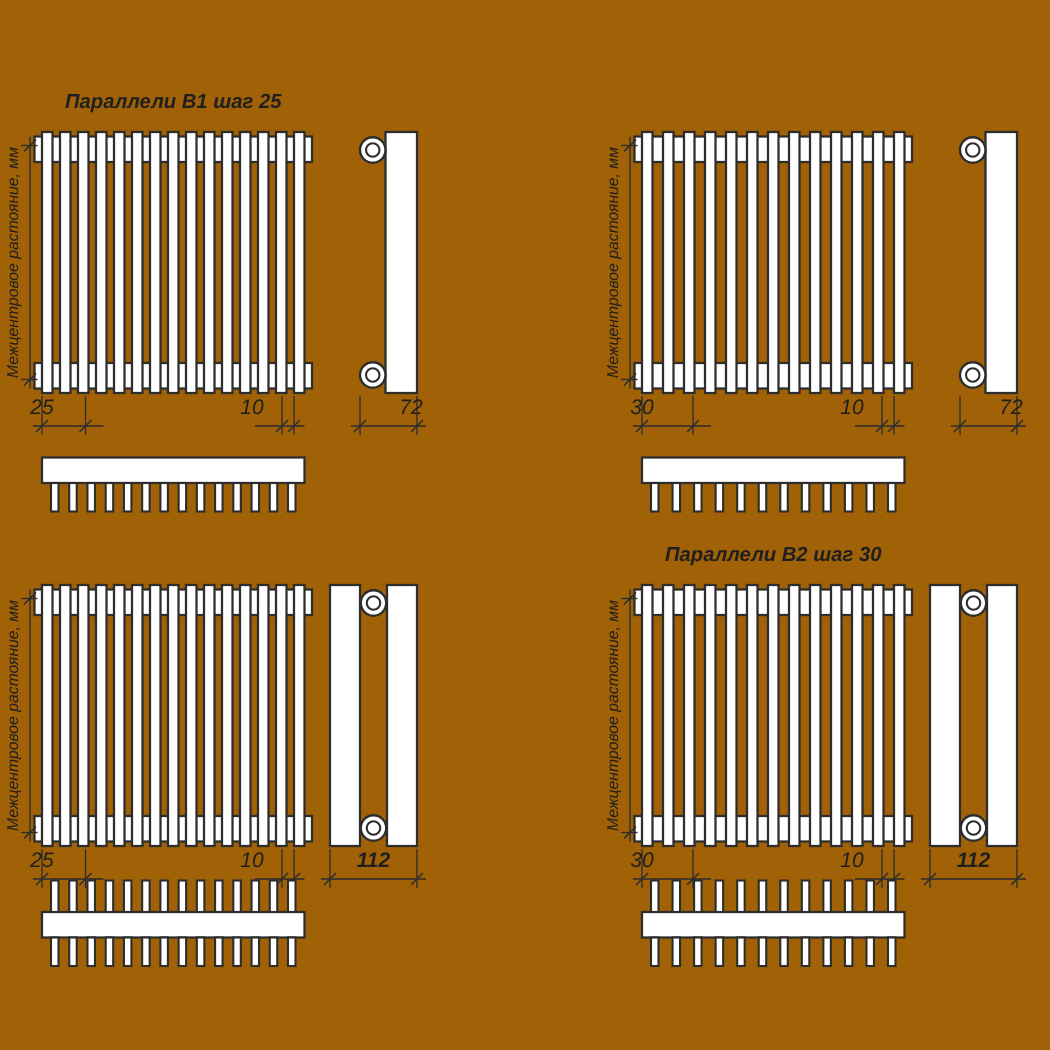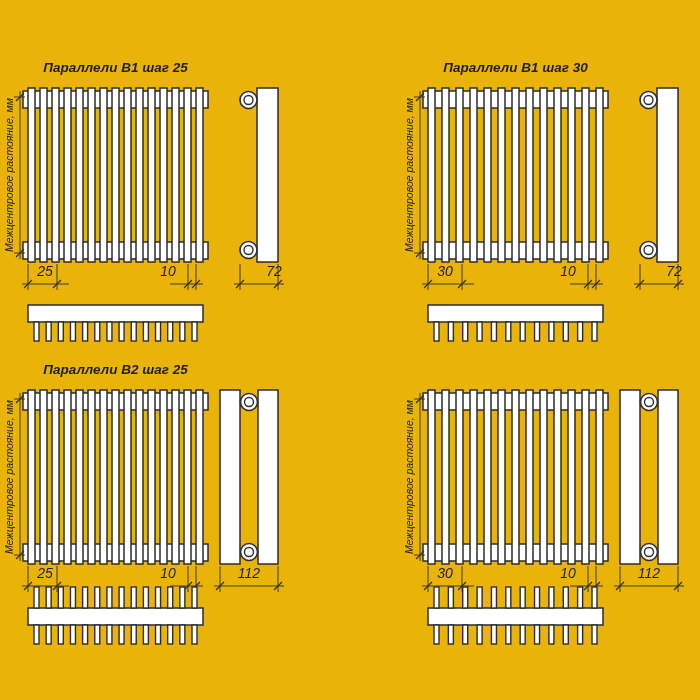--- a/index.html
+++ b/index.html
@@ -1,32 +1,32 @@
 <!DOCTYPE html>
 <html><head>
 <meta charset="utf-8">
 <style>
   html,body{margin:0;padding:0;background:#ffffff;}
-  #canvas{position:relative;width:700px;height:700px;background:#eab308;overflow:hidden;
+  #canvas{position:relative;width:700px;height:700px;background:#a16207;overflow:hidden;
           font-family:"Liberation Sans", sans-serif;color:#1f1f1f;}
   #cad{position:absolute;left:0;top:0;}
   .quad{position:absolute;width:400px;height:302px;}
   .q0{left:0;top:0}
   .q1{left:400px;top:0}
   .q2{left:0;top:302px}
   .q3{left:400px;top:302px}
   .q-title{position:absolute;left:28px;top:60px;width:175px;text-align:center;
            font-size:13.5px;font-style:italic;font-weight:600;white-space:nowrap;}
   .q-vlabel{position:absolute;left:9px;top:175px;transform:translate(-50%,-50%) rotate(-90deg);
             white-space:nowrap;font-size:10.5px;font-style:italic;}
   .dimtxt{position:absolute;top:263px;font-size:14px;font-style:italic;}
-  .q-pitch{left:28px;width:34px;text-align:center;}
+  .q-pitch{left:11px;width:34px;text-align:center;}
   .q-tube{left:152px;width:32px;text-align:center;}
   .q-depth.depth-b1{left:249px;width:50px;text-align:center;}
-  .q-depth.depth-b2{left:219px;width:60px;text-align:center;}
+  .q-depth.depth-b2{left:219px;width:60px;text-align:center;font-weight:bold;}
 </style>
 </head>
 <body>
 
 <div id="canvas">
 
   <svg id="cad" width="700" height="700" viewBox="0 0 700 700">
       <g transform="translate(0,0)">
         <rect x="23" y="91" width="185" height="17" fill="#ffffff" stroke="#2d2d2d" stroke-width="1.5"></rect>
         <rect x="23" y="242" width="185" height="17" fill="#ffffff" stroke="#2d2d2d" stroke-width="1.5"></rect>
@@ -287,35 +287,34 @@
 
   <div class="quad q0">
     <div class="q-title">Параллели В1 шаг 25</div>
     <div class="q-vlabel">Межцентровое растояние, мм</div>
     <div class="dimtxt q-pitch">25</div>
     <div class="dimtxt q-tube">10</div>
     <div class="dimtxt q-depth depth-b1">72</div>
   </div>
 
   <div class="quad q1">
-    <div class="q-title">Параллели В1 шаг 30</div>
     <div class="q-vlabel">Межцентровое растояние, мм</div>
     <div class="dimtxt q-pitch">30</div>
     <div class="dimtxt q-tube">10</div>
     <div class="dimtxt q-depth depth-b1">72</div>
   </div>
 
   <div class="quad q2">
-    <div class="q-title">Параллели В2 шаг 25</div>
     <div class="q-vlabel">Межцентровое растояние, мм</div>
     <div class="dimtxt q-pitch">25</div>
     <div class="dimtxt q-tube">10</div>
     <div class="dimtxt q-depth depth-b2">112</div>
   </div>
 
   <div class="quad q3">
+    <div class="q-title">Параллели В2 шаг 30</div>
     <div class="q-vlabel">Межцентровое растояние, мм</div>
     <div class="dimtxt q-pitch">30</div>
     <div class="dimtxt q-tube">10</div>
     <div class="dimtxt q-depth depth-b2">112</div>
   </div>
 
 </div>
 
 </body></html>

